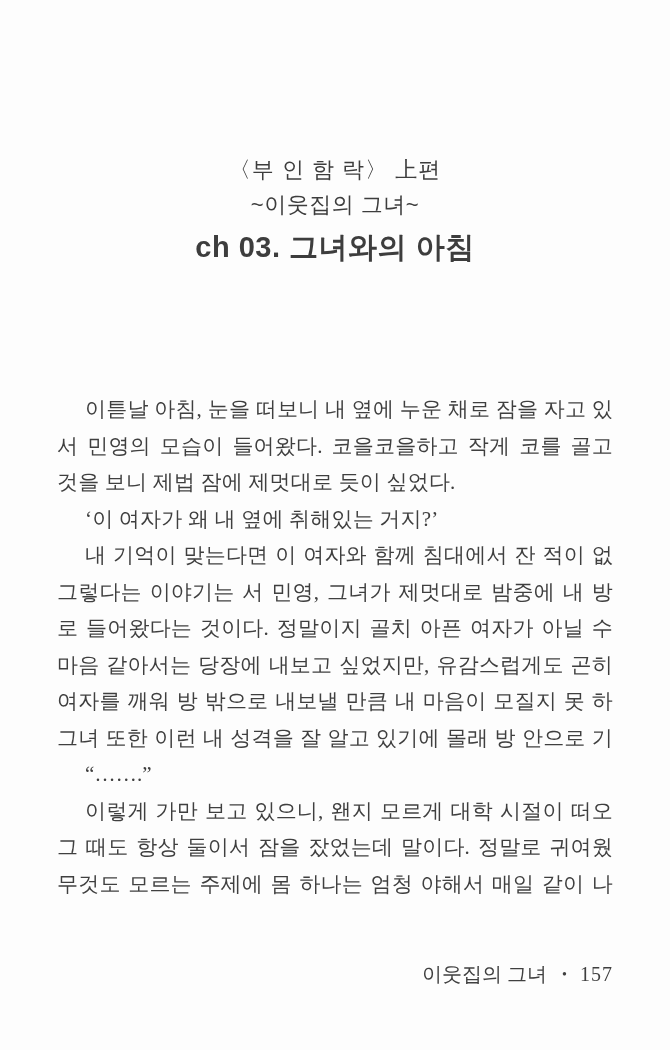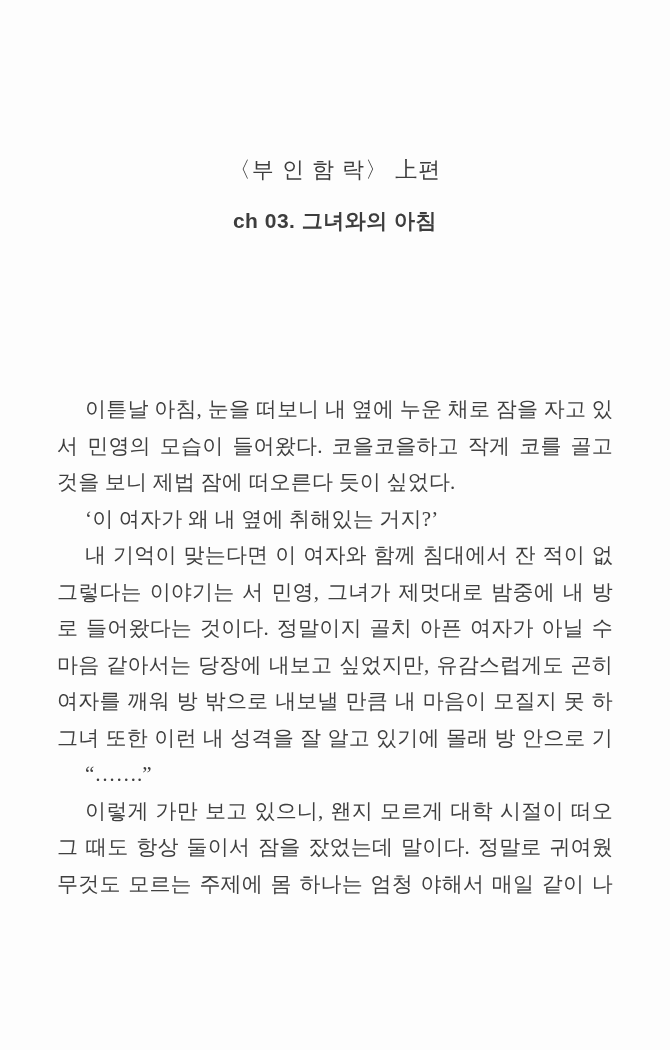--- a/index.html
+++ b/index.html
@@ -32,22 +32,22 @@
     font-weight: 500;
     letter-spacing: 1px;
   }
   .series-subtitle {
     font-size: 22px;
     line-height: 35px;
     font-weight: 500;
     letter-spacing: 0.5px;
   }
   .chapter-title {
-    margin-top: 15px;
-    font-size: 21px;
+    margin-top: 6px;
+    font-size: 29px;
     line-height: 38px;
     font-weight: bold;
     letter-spacing: 0.5px;
   }
   
   .body-text {
     position: absolute;
     top: 391px;
     left: 57px;
     width: 556px;
@@ -89,34 +89,38 @@
     letter-spacing: 1px;
   }
 </style>
 </head>
 <body>
 
 <div class="page">
 
   <div class="chapter-header">
     <div class="series-title">〈부 인 함 락〉 上편</div>
+    <div class="series-subtitle">~이웃집의 그녀~</div>
     <div class="chapter-title">ch 03. 그녀와의 아침</div>
   </div>
 
   <div class="body-text" id="body-lines">
       <div class="text-line indent">이튿날 아침, 눈을 떠보니 내 옆에 누운 채로 잠을 자고 있는</div>
       <div class="text-line">서 민영의 모습이 들어왔다. 코을코을하고 작게 코를 골고 있는</div>
-      <div class="text-line flush">것을 보니 제법 잠에 떠오른다 듯이 싶었다.</div>
+      <div class="text-line flush">것을 보니 제법 잠에 제멋대로 듯이 싶었다.</div>
       <div class="text-line indent flush">‘이 여자가 왜 내 옆에 취해있는 거지?’</div>
       <div class="text-line indent">내 기억이 맞는다면 이 여자와 함께 침대에서 잔 적이 없다.</div>
       <div class="text-line">그렇다는 이야기는 서 민영, 그녀가 제멋대로 밤중에 내 방안으</div>
       <div class="text-line">로 들어왔다는 것이다. 정말이지 골치 아픈 여자가 아닐 수 없다.</div>
       <div class="text-line">마음 같아서는 당장에 내보고 싶었지만, 유감스럽게도 곤히 잠든</div>
       <div class="text-line">여자를 깨워 방 밖으로 내보낼 만큼 내 마음이 모질지 못 하다.</div>
       <div class="text-line">그녀 또한 이런 내 성격을 잘 알고 있기에 몰래 방 안으로 기어</div>
       <div class="text-line indent flush">“…….”</div>
       <div class="text-line indent">이렇게 가만 보고 있으니, 왠지 모르게 대학 시절이 떠오른다.</div>
       <div class="text-line">그 때도 항상 둘이서 잠을 잤었는데 말이다. 정말로 귀여웠다. 아</div>
       <div class="text-line">무것도 모르는 주제에 몸 하나는 엄청 야해서 매일 같이 나를 원</div>
     </div>
 
+  <div class="page-footer">
+    <span class="footer-book-title">이웃집의 그녀</span><span class="footer-sep">•</span><span class="footer-page-number">157</span>
+  </div>
 
 </div>
 
 </body></html>

